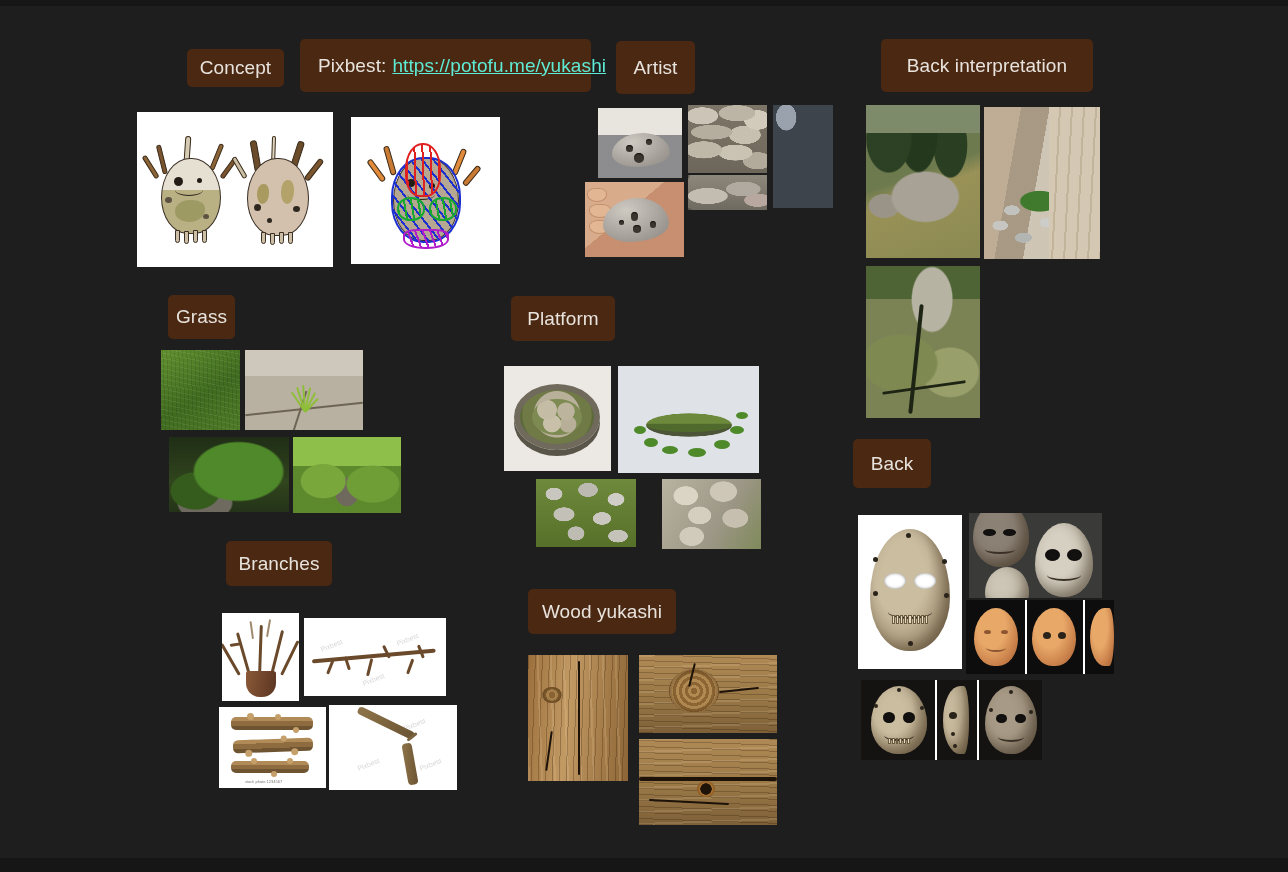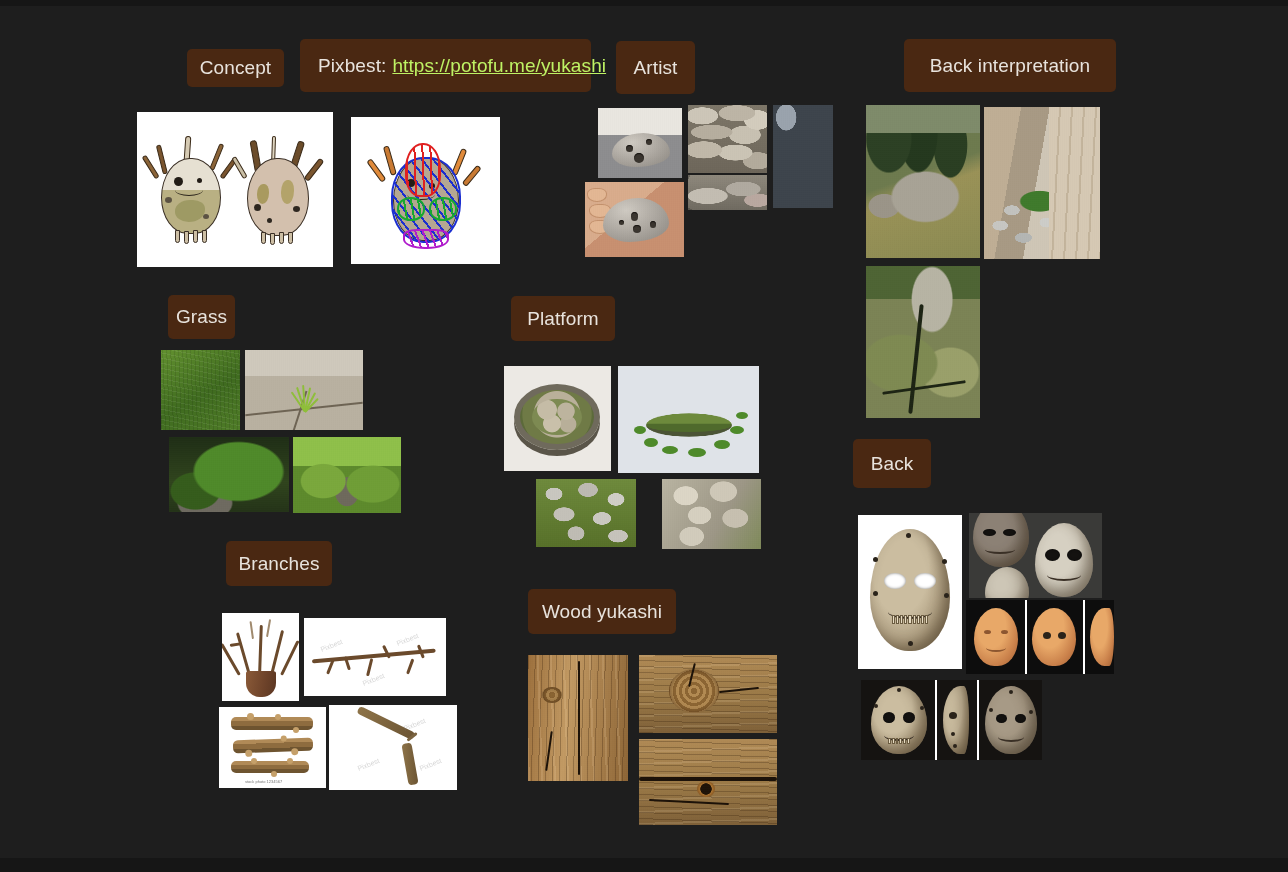--- a/index.html
+++ b/index.html
@@ -24,21 +24,21 @@
     border-radius: 5px;
     display: flex;
     align-items: center;
     justify-content: center;
     font-size: 19px;
     letter-spacing: .1px;
     white-space: nowrap;
     padding: 0 18px;
   }
   .label.artist { justify-content: flex-start; font-size: 19px; }
-  .label.artist a { color: #bef264; margin-left: 6px; }
+  .label.artist a { color: #5eead4; margin-left: 6px; }
 
   
   .ph { position: absolute; overflow: hidden; background: #2b2b2b; }
 
   
   .concept-card { background: #fff; }
   .creature { position:absolute; }
   .cr-body {
     position:absolute; border-radius: 48% 48% 44% 44% / 52% 52% 48% 48%;
     border:1.4px solid #3b3026;
@@ -388,21 +388,21 @@
     </div>
 
   <div class="ph flagstone" style="left:688px; top:175px; width:79px; height:35px;">
       <div class="noise"></div>
     </div>
 
   <div class="ph cobble" style="left:773px; top:105px; width:60px; height:103px;">
       <div class="noise"></div>
     </div>
 
-  <div class="label" style="left:904px; top:39px; width:212px; height:53px;">Back interpretation</div>
+  <div class="label" style="left:881px; top:39px; width:212px; height:53px;">Back interpretation</div>
 
   <div class="ph mountain" style="left:866px; top:105px; width:114px; height:153px;">
       <div class="noise"></div>
     </div>
 
   <div class="ph pebblebed" style="left:984px; top:107px; width:116px; height:152px;">
     <div class="fencewall"></div>
     <div class="noise"></div>
   </div>
 

